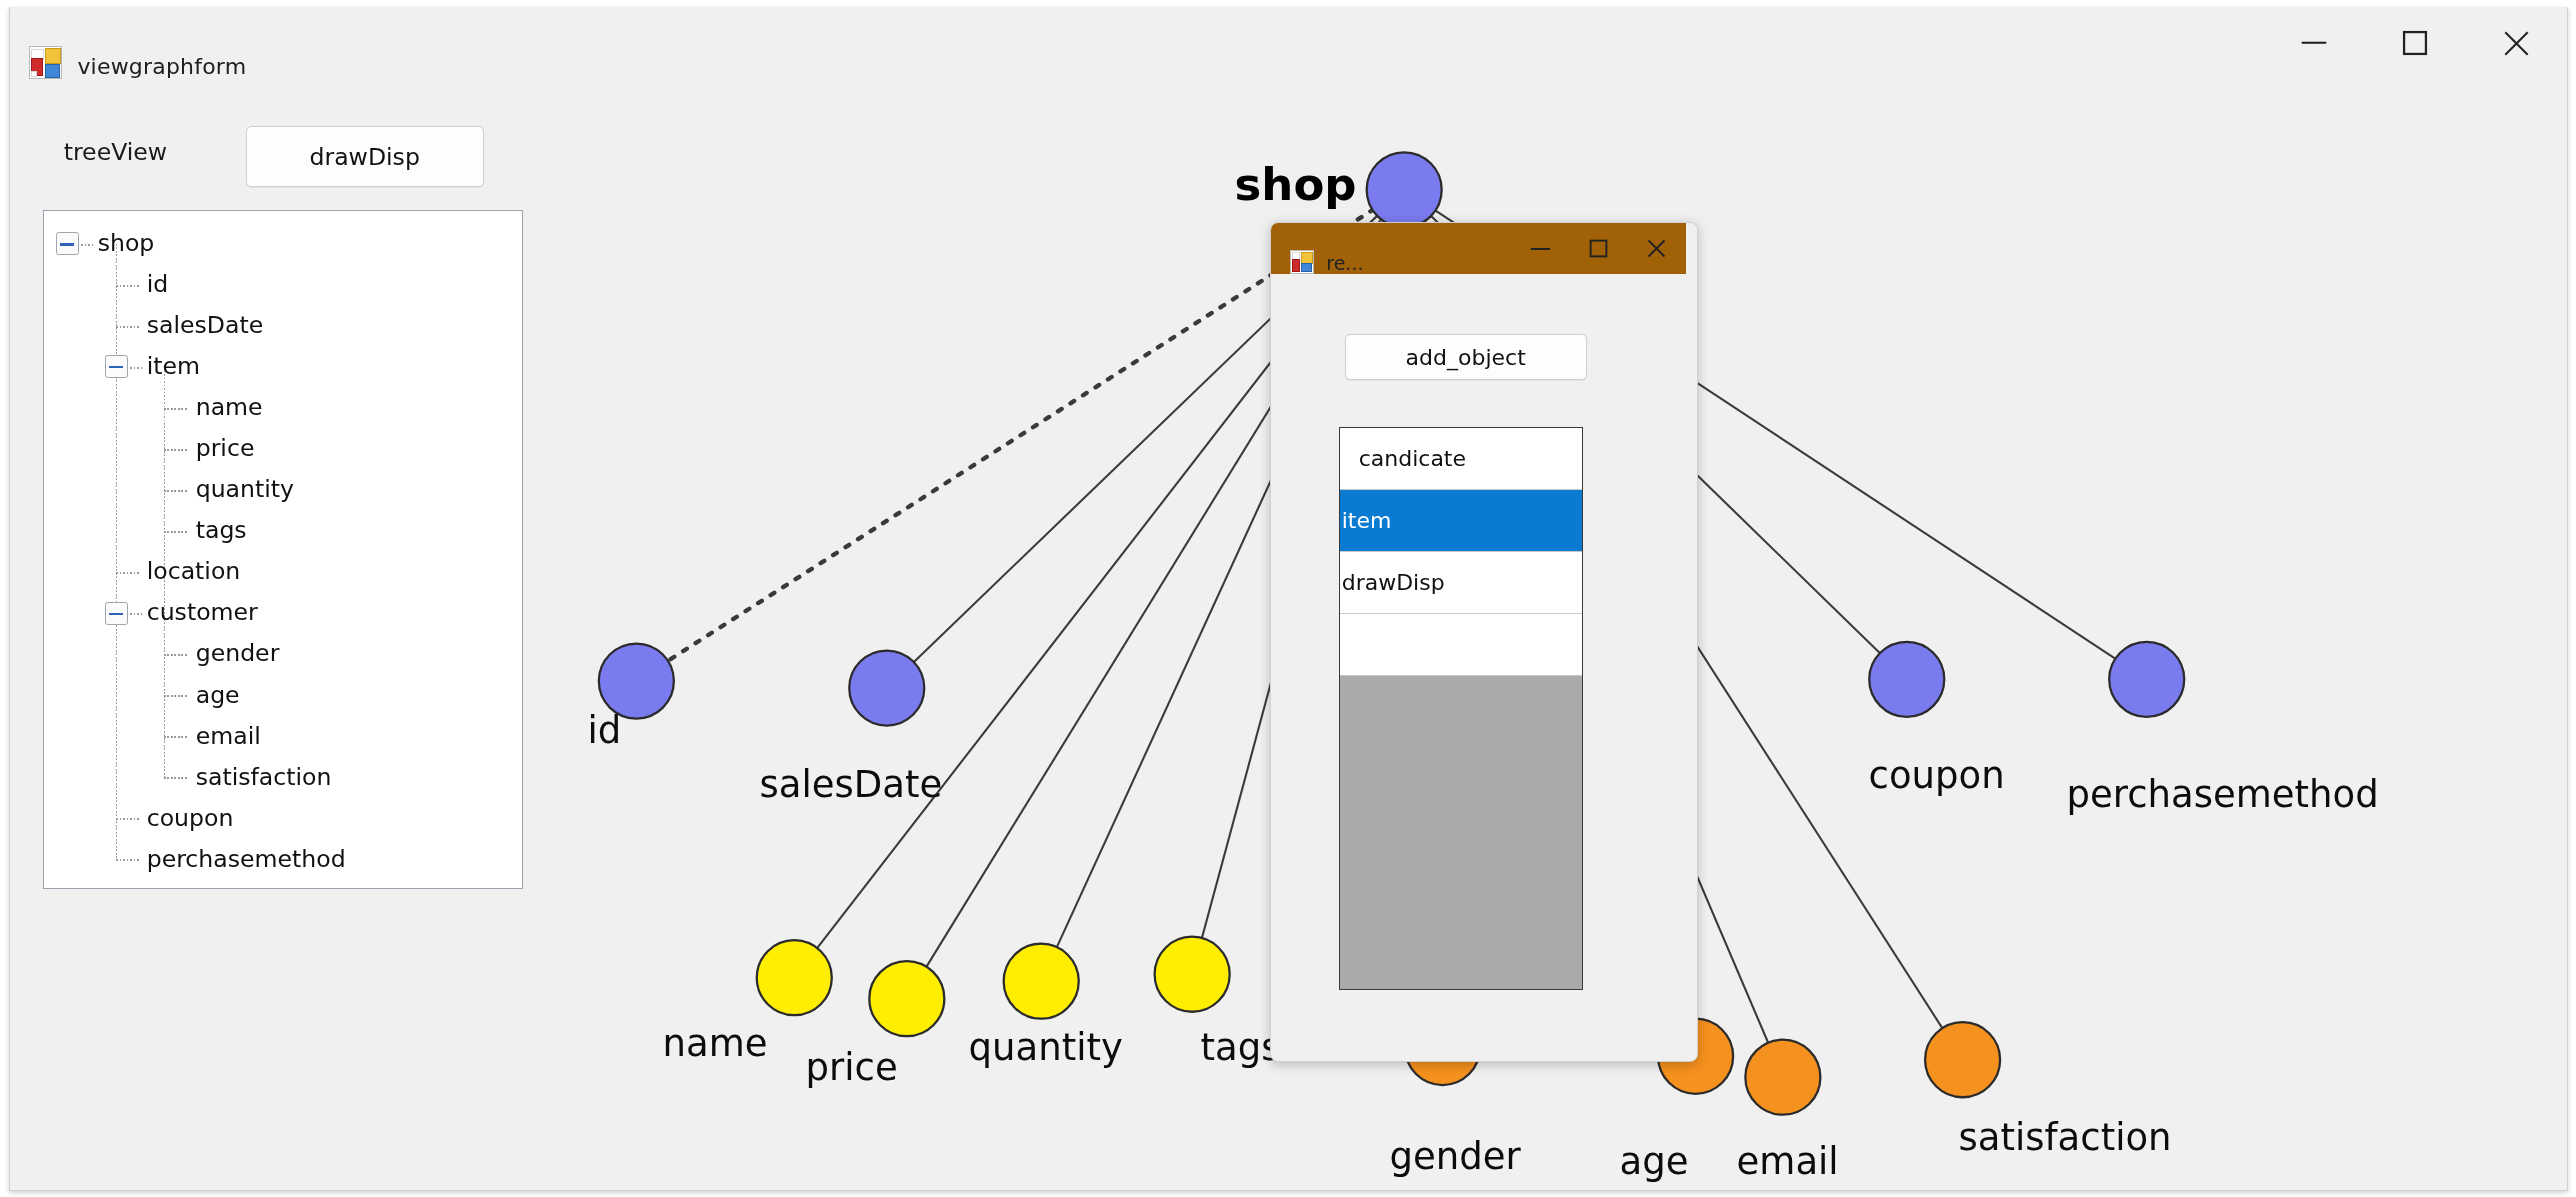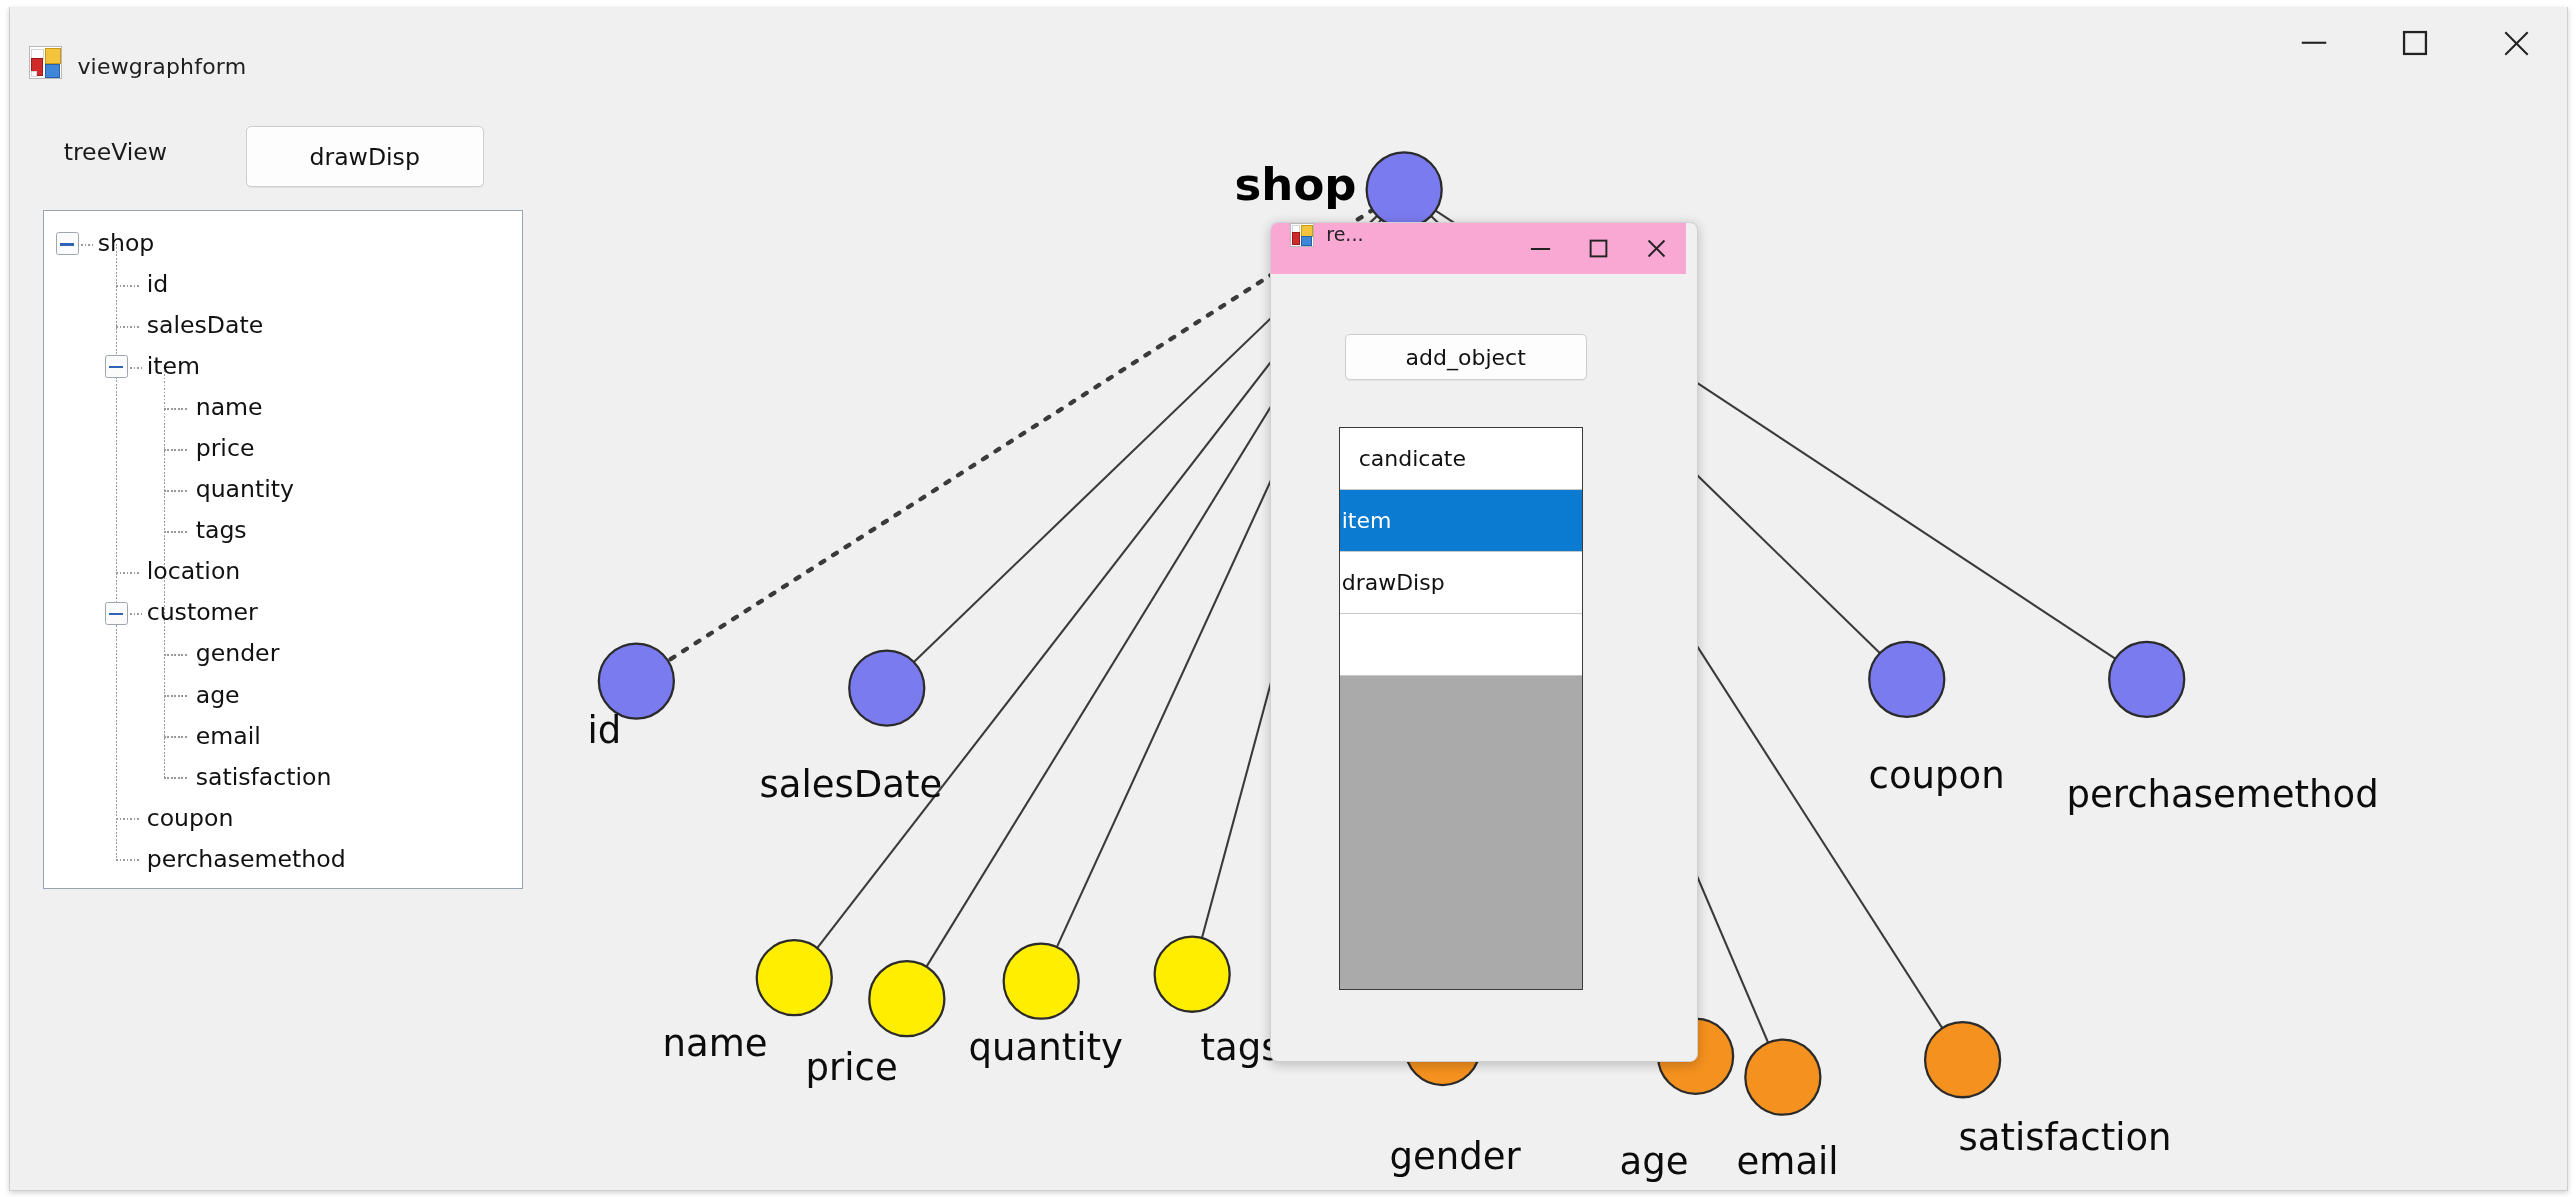--- a/index.html
+++ b/index.html
@@ -89,21 +89,21 @@
   
   #dialog{
     position:absolute;left:1260px;top:215px;width:428px;height:840px;
     background:#f0f0f0;
     border:0.9px solid #d0d0d0;
     border-radius:7.9px;
     box-sizing:border-box;
     box-shadow:0 2.6px 12.2px rgba(0,0,0,.22);
     overflow:hidden;
   }
-  #dlg-titlebar{position:absolute;left:0;top:0;right:11px;height:51px;background:#f9a8d4;display:flex;align-items:flex-start;}
+  #dlg-titlebar{position:absolute;left:0;top:0;right:11px;height:51px;background:#a16207;display:flex;align-items:flex-end;}
   #dlg-icon{
     margin-left:19px;width:24.4px;height:24.4px;position:relative;
     background:#fff;border:0.9px solid #b8b8b8;box-sizing:border-box;flex:none;
   }
   #dlg-icon .q{position:absolute;box-sizing:border-box;}
   #dlg-icon .q1{left:0.9px;top:0.9px;width:8.7px;height:8.7px;background:#fff;border:0.9px solid #d6d6d6;}
   #dlg-icon .q2{left:10.5px;top:0.9px;width:12.2px;height:12.2px;background:#f3c43b;border:0.9px solid #c79a17;}
   #dlg-icon .q3{left:0.9px;top:7.9px;width:8.7px;height:13px;background:#cf2b2b;border:0.9px solid #9e1a1a;}
   #dlg-icon .q4{left:10.5px;top:12.2px;width:11.3px;height:9.6px;background:#3d86d8;border:0.9px solid #2762a8;}
   #dlg-title-text{margin-left:12.2px;font-size:19px;color:#222;font-family:"DejaVu Sans",sans-serif;}

